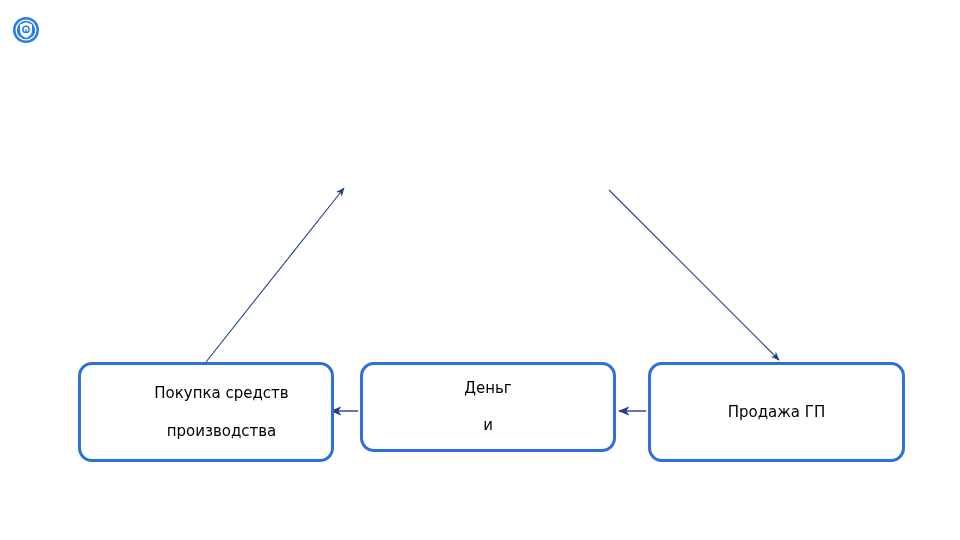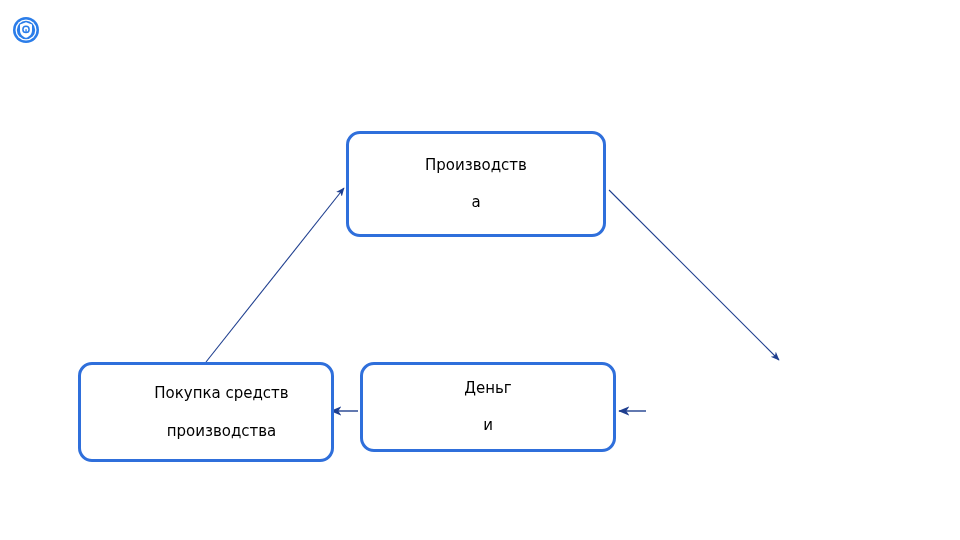--- a/index.html
+++ b/index.html
@@ -117,29 +117,28 @@
 
     <line x1="206" y1="362" x2="344" y2="188" stroke="#1f3f8f" stroke-width="1.1" marker-end="url(#arrowhead)"></line>
 
     <line x1="609" y1="190" x2="779" y2="360" stroke="#1f3f8f" stroke-width="1.1" marker-end="url(#arrowhead)"></line>
 
     <line x1="646" y1="411" x2="619" y2="411" stroke="#1f3f8f" stroke-width="1.4" marker-end="url(#arrowhead)"></line>
 
     <line x1="358" y1="411" x2="331" y2="411" stroke="#1f3f8f" stroke-width="1.4" marker-end="url(#arrowhead)"></line>
   </svg>
 
-  <div class="node" id="node-production">
-    <span class="line1">Производств</span>
-    <span class="line2">а</span>
-  </div>
 
   <div class="node" id="node-purchase">
     <span class="line1">Покупка средств</span>
     <span class="line2">производства</span>
   </div>
 
   <div class="node" id="node-money">
     <span class="line1">Деньг</span>
     <span class="line2">и</span>
   </div>
 
+  <div class="node single" id="node-sale">
+    <span class="line1">Продажа ГП</span>
+  </div>
 
 </div>
 
 </body></html>

